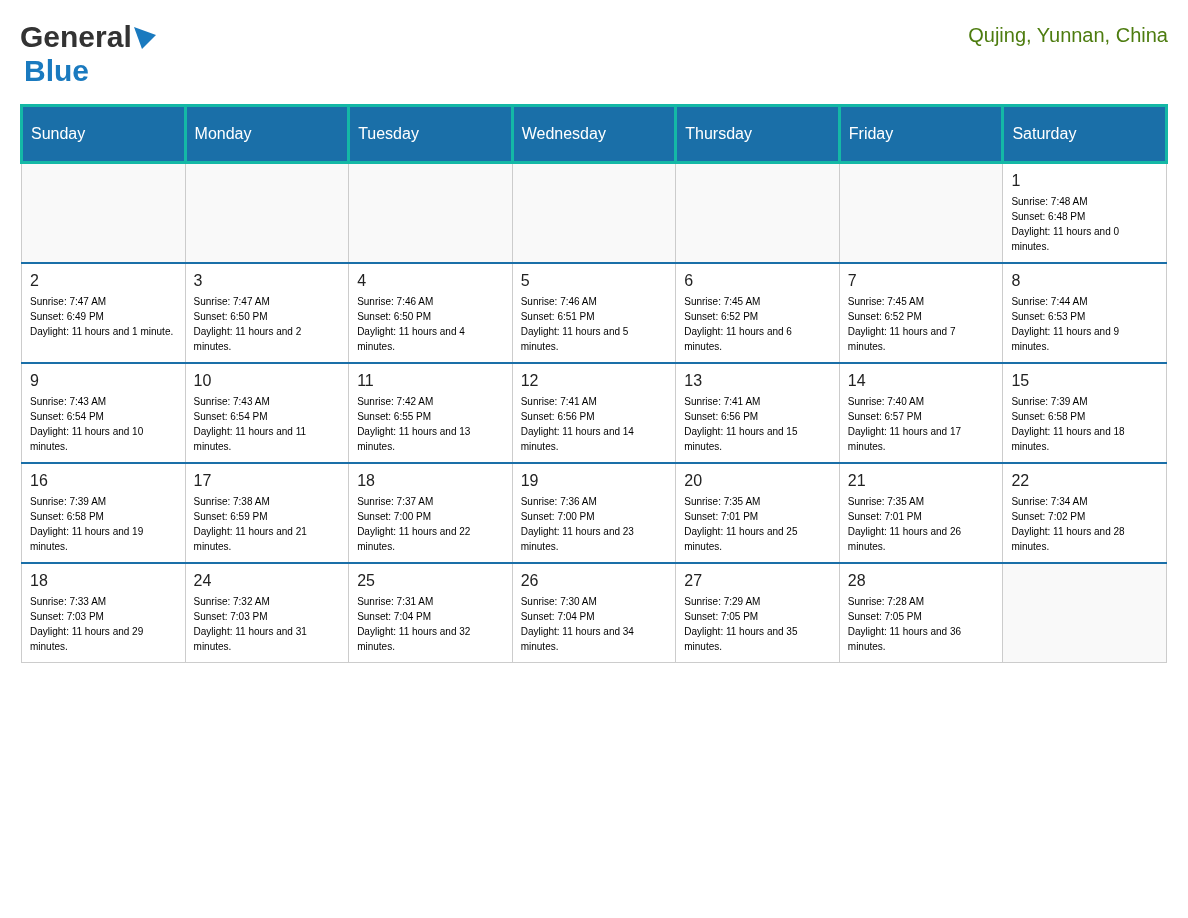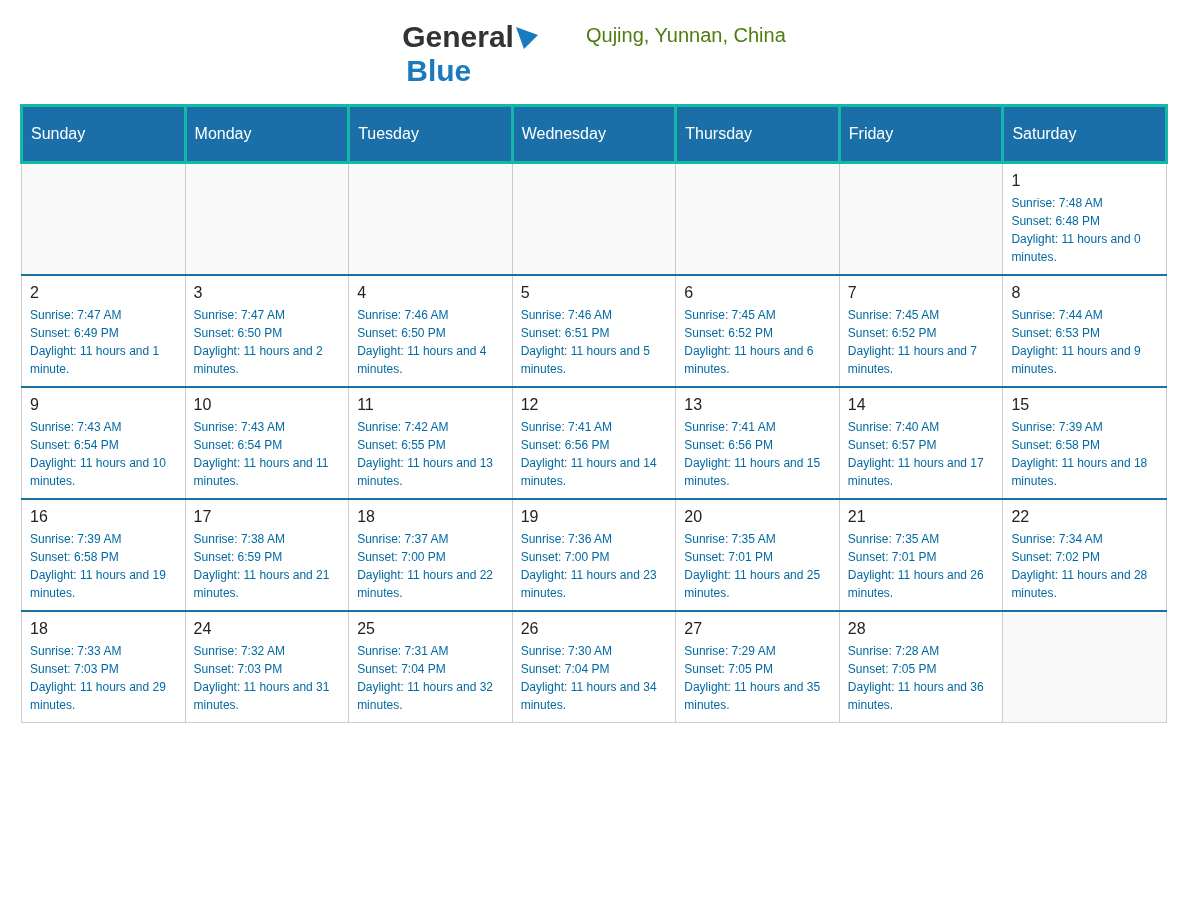--- a/index.html
+++ b/index.html
@@ -5,21 +5,21 @@
     * { box-sizing: border-box; margin: 0; padding: 0; }
     body {
       font-family: Arial, sans-serif;
       background: #fff;
       padding: 20px;
       width: 1188px;
       min-height: 918px;
     }
     .header {
       display: flex;
-      justify-content: center;
+      justify-content: space-between;
       align-items: flex-start;
       margin-bottom: 16px;
       gap: 48px;
     }
     .title-block {
       text-align: right;
     }
     .month-title {
       font-size: 48px;
       font-weight: normal;
@@ -60,22 +60,22 @@
       background: #f9f9f9;
     }
     .day-number {
       font-size: 16px;
       font-weight: normal;
       color: #222;
       margin-bottom: 4px;
       display: block;
     }
     .day-info {
-      font-size: 12px;
-      color: #0369a1;
+      font-size: 10px;
+      color: #000000;
       line-height: 1.5;
     }
     
     .logo-container {
       display: flex;
       flex-direction: column;
     }
     .logo-row1 {
       display: flex;
       align-items: center;

